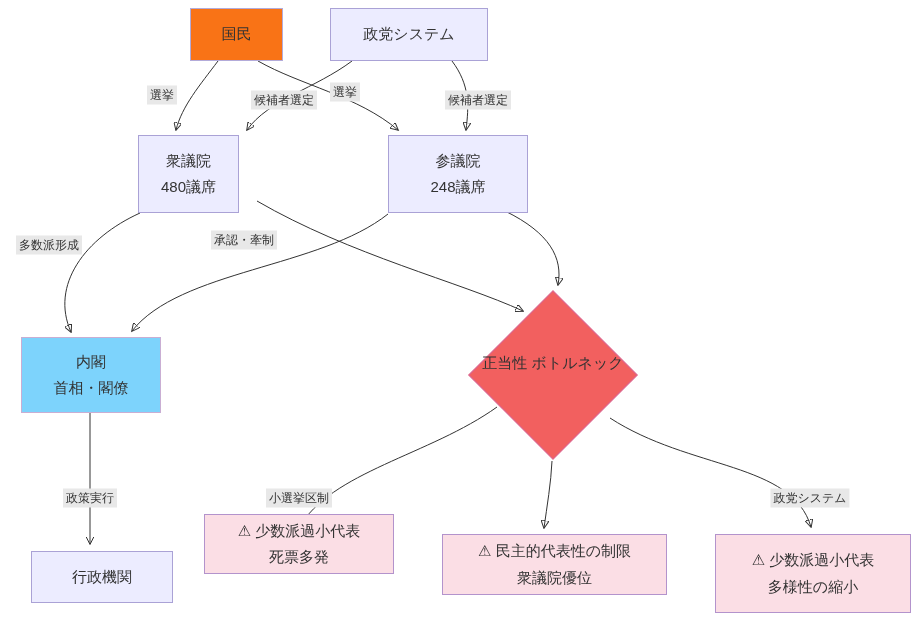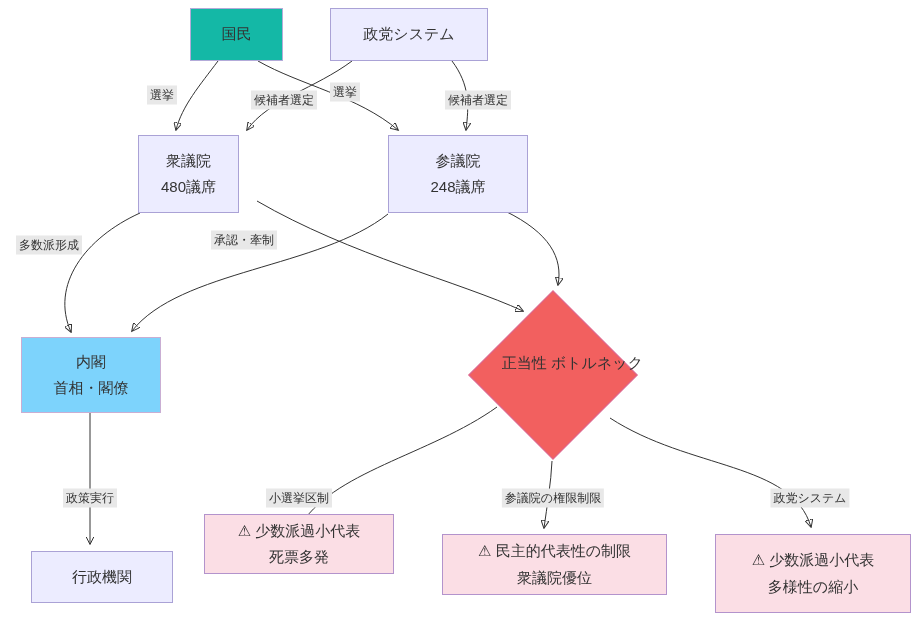--- a/index.html
+++ b/index.html
@@ -3,27 +3,27 @@
 <meta charset="utf-8">
 <style>
   html,body{margin:0;padding:0;background:#ffffff;}
   body{font-family:"Liberation Sans","DejaVu Sans",sans-serif;color:#333;}
   .canvas{position:relative;width:914px;height:622px;background:#ffffff;overflow:hidden;}
   svg.edge-layer{position:absolute;left:0;top:0;width:914px;height:622px;}
   svg.edge-layer path{fill:none;stroke:#333333;stroke-width:1;}
   .node{position:absolute;display:flex;flex-direction:column;align-items:center;justify-content:center;
         box-sizing:border-box;border:1px solid #aaa2d6;font-size:15px;line-height:1.75;text-align:center;}
   .node span{display:block;white-space:nowrap;}
-  .fill-blue{background:#14b8a6;border-color:#b3abd9;}
+  .fill-blue{background:#f97316;border-color:#b3abd9;}
   .fill-purple{background:#ececff;border-color:#aaa2d6;}
   .fill-yellow{background:#7dd3fc;border-color:#c9aed3;}
   .fill-pink{background:#fbdee5;border-color:#b393cc;}
   .diamond-shape{position:absolute;left:493px;top:315px;width:120px;height:120px;
         transform:rotate(45deg);background:#f2605f;border:1px solid #d86a9b;box-sizing:border-box;}
-  .diamond-label{position:absolute;left:463px;top:349px;width:180px;text-align:right;
+  .diamond-label{position:absolute;left:463px;top:349px;width:180px;text-align:center;
         font-size:15px;line-height:1.9;}
   .elabel{position:absolute;transform:translate(-50%,-50%);background:#e8e8e8;color:#333;
         font-size:12px;padding:1px 3px;white-space:nowrap;}
 </style>
 </head>
 <body>
 
 <div class="canvas">
 
   <svg class="edge-layer" viewBox="0 0 914 622">
@@ -95,16 +95,15 @@
   </div>
 
   <span class="elabel" style="left:162px;top:95px">選挙</span>
   <span class="elabel" style="left:284px;top:100px">候補者選定</span>
   <span class="elabel" style="left:345px;top:92px">選挙</span>
   <span class="elabel" style="left:478px;top:100px">候補者選定</span>
   <span class="elabel" style="left:49px;top:245px">多数派形成</span>
   <span class="elabel" style="left:244px;top:240px">承認・牽制</span>
   <span class="elabel" style="left:90px;top:498px">政策実行</span>
   <span class="elabel" style="left:299px;top:498px">小選挙区制</span>
-  <span class="elabel" style="left:553px;top:498px">参議院の権限制限</span>
   <span class="elabel" style="left:810px;top:498px">政党システム</span>
 
 </div>
 
 </body></html>

